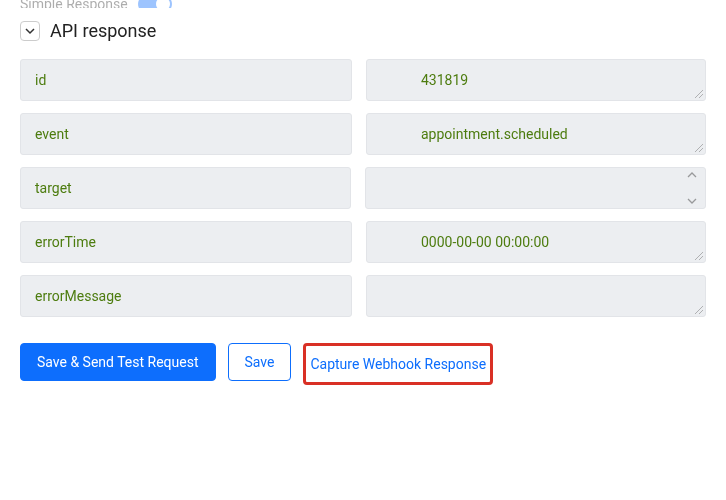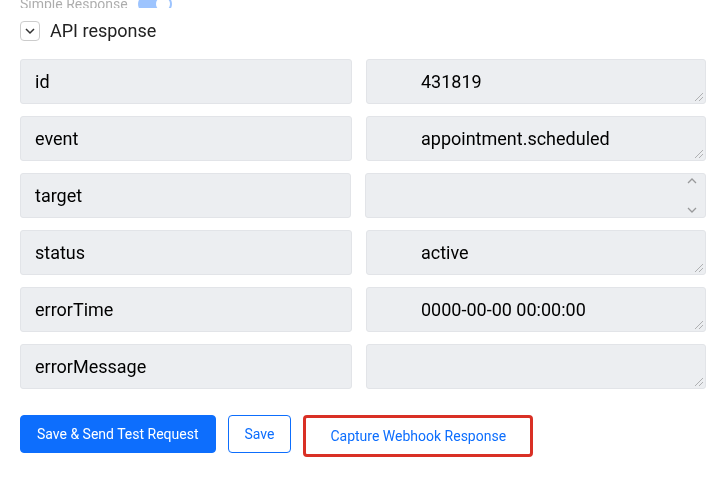--- a/index.html
+++ b/index.html
@@ -72,22 +72,22 @@
   .pair {
     display: flex;
     gap: 14px;
   }
   .cell {
     flex: 1;
     background: #eceef1;
     border: 1px solid #e2e4e8;
     border-radius: 3px;
     padding: 11px 14px;
-    font-size: 18px;
-    color: #000000;
+    font-size: 14px;
+    color: #4d7c0f;
     position: relative;
     min-height: 42px;
     display: flex;
     align-items: center;
   }
   .cell.value {
     padding-right: 22px;
   }
   .cell.value.scroll {
     padding-right: 24px;
@@ -142,21 +142,21 @@
   }
   .btn-outline {
     background: #fff;
     color: #0d6efd;
     border-color: #0d6efd;
   }
   .btn-capture {
     background: #fff;
     color: #0d6efd;
     border: 3px solid #d93025;
-    padding: 10px 24px;
+    padding: 10px 4px;
   }
 </style>
 </head>
 <body>
 
 <div class="container">
 
   <div class="top-row">
     <span>Simple Response</span>
     <span class="toggle"></span>
@@ -210,33 +210,20 @@
           <svg viewBox="0 0 10 8">
               <path d="M1 6 L5 2 L9 6" fill="none" stroke="#555" stroke-width="1.3"></path>
             </svg>
           <svg viewBox="0 0 10 8">
               <path d="M1 2 L5 6 L9 2" fill="none" stroke="#555" stroke-width="1.3"></path>
             </svg>
         </span>
       </div>
     </div>
 
-    <div class="pair">
-      <div class="cell">
-          <span>status</span>
-        </div>
-      <div class="cell value">
-        <span class="value-text">active</span>
-        <span class="resize-grip">
-            <svg viewBox="0 0 10 10">
-              <path d="M2 10 L10 2 M6 10 L10 6" stroke="#555" stroke-width="1"></path>
-            </svg>
-          </span>
-      </div>
-    </div>
 
 
     <div class="pair">
       <div class="cell">
           <span>errorTime</span>
         </div>
       <div class="cell value">
         <span class="value-text">0000-00-00 00:00:00</span>
         <span class="resize-grip">
             <svg viewBox="0 0 10 10">

